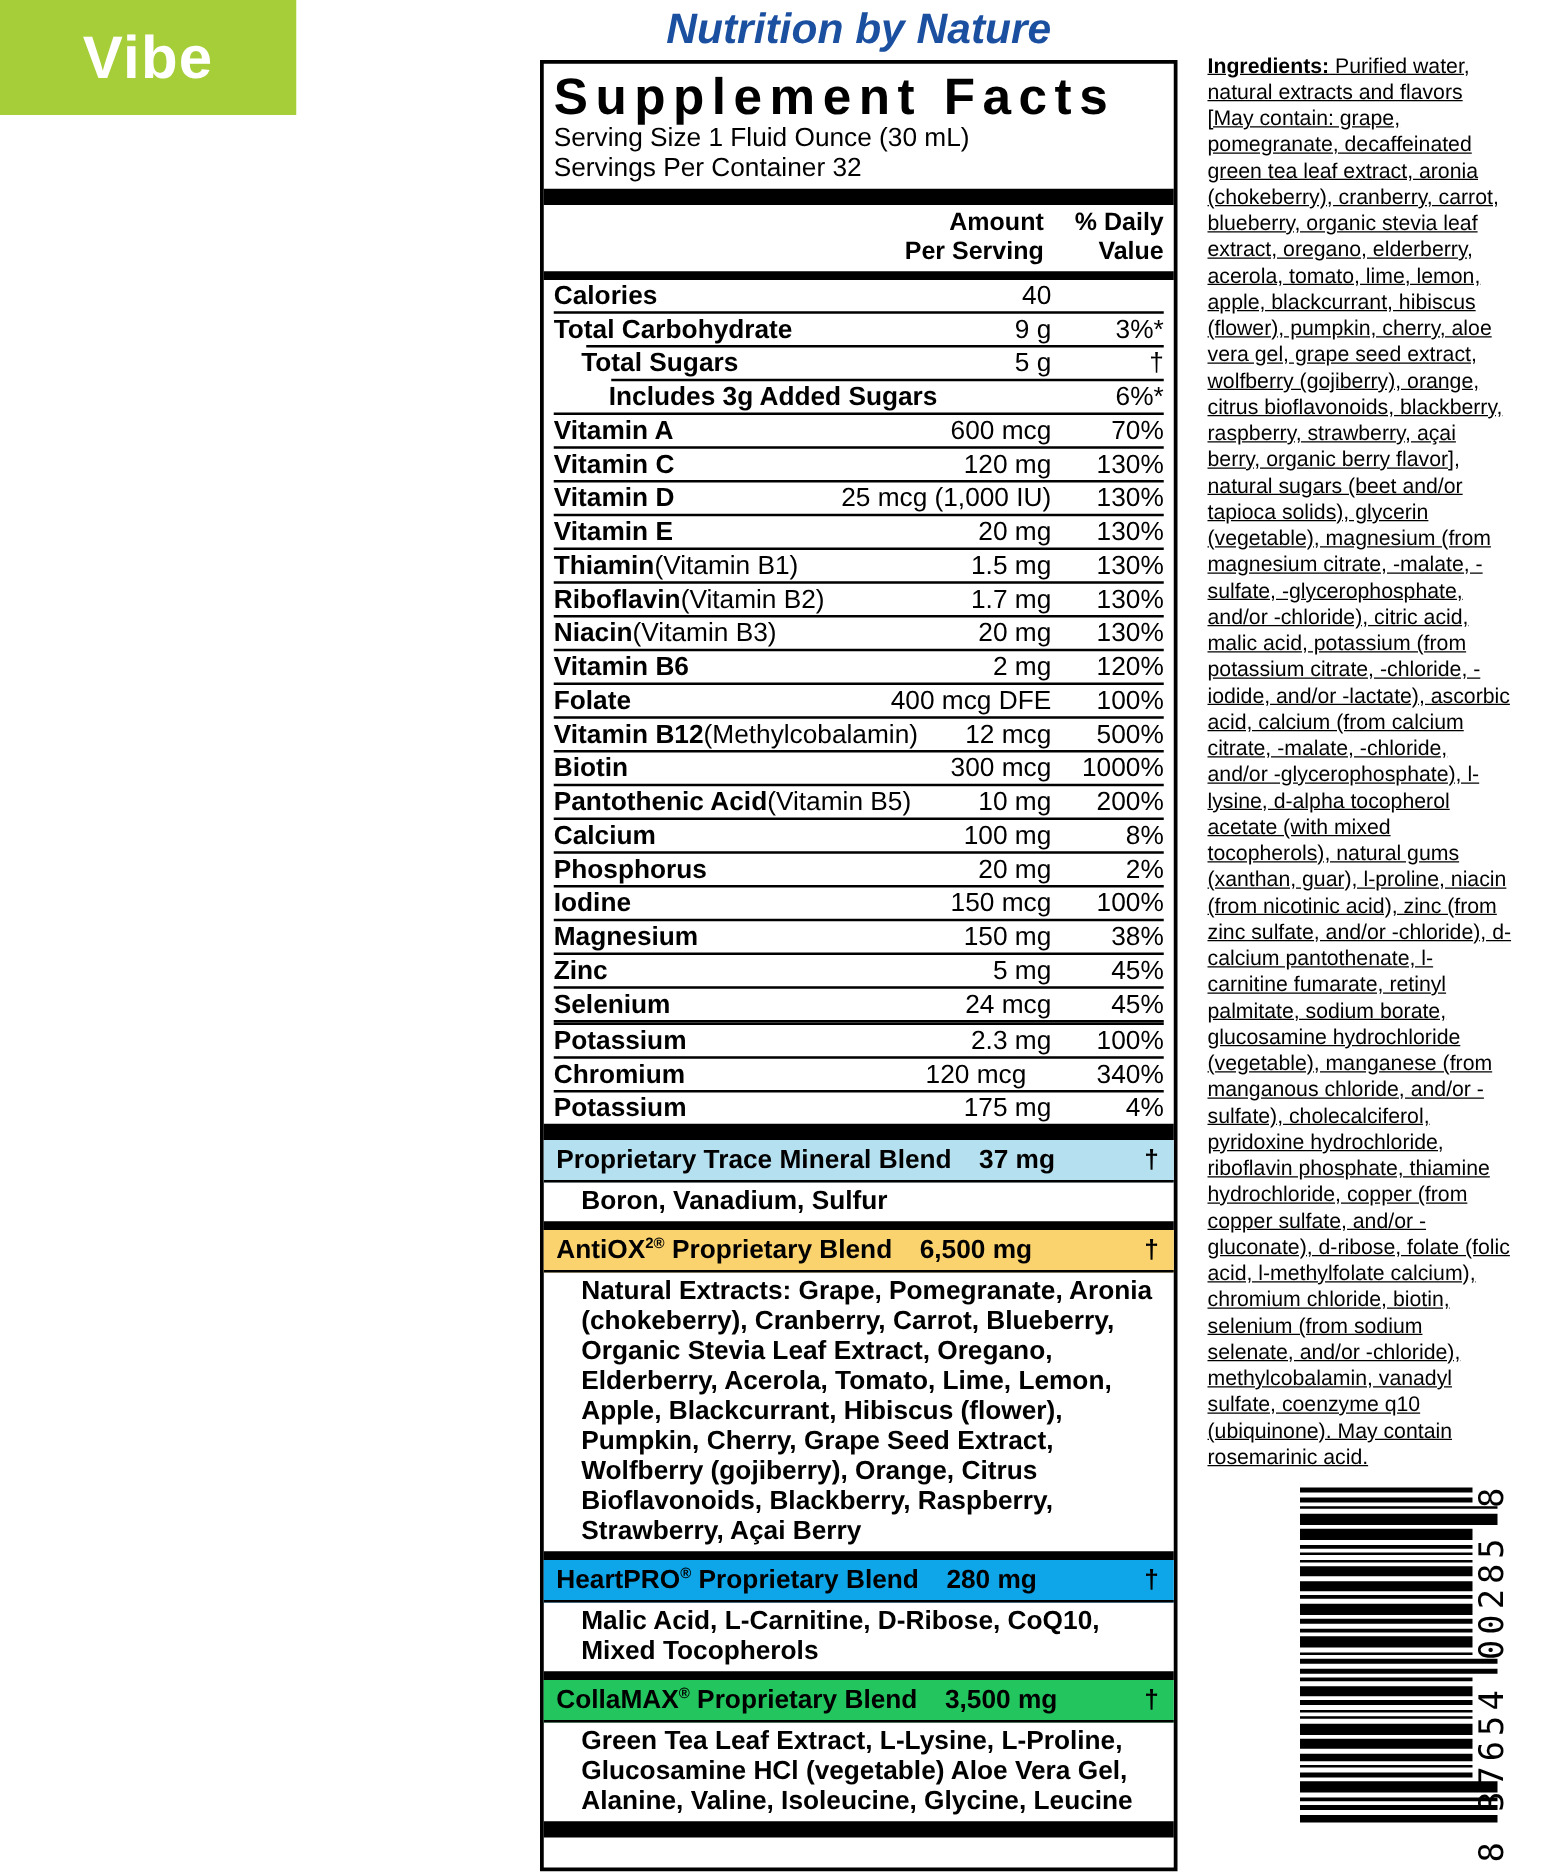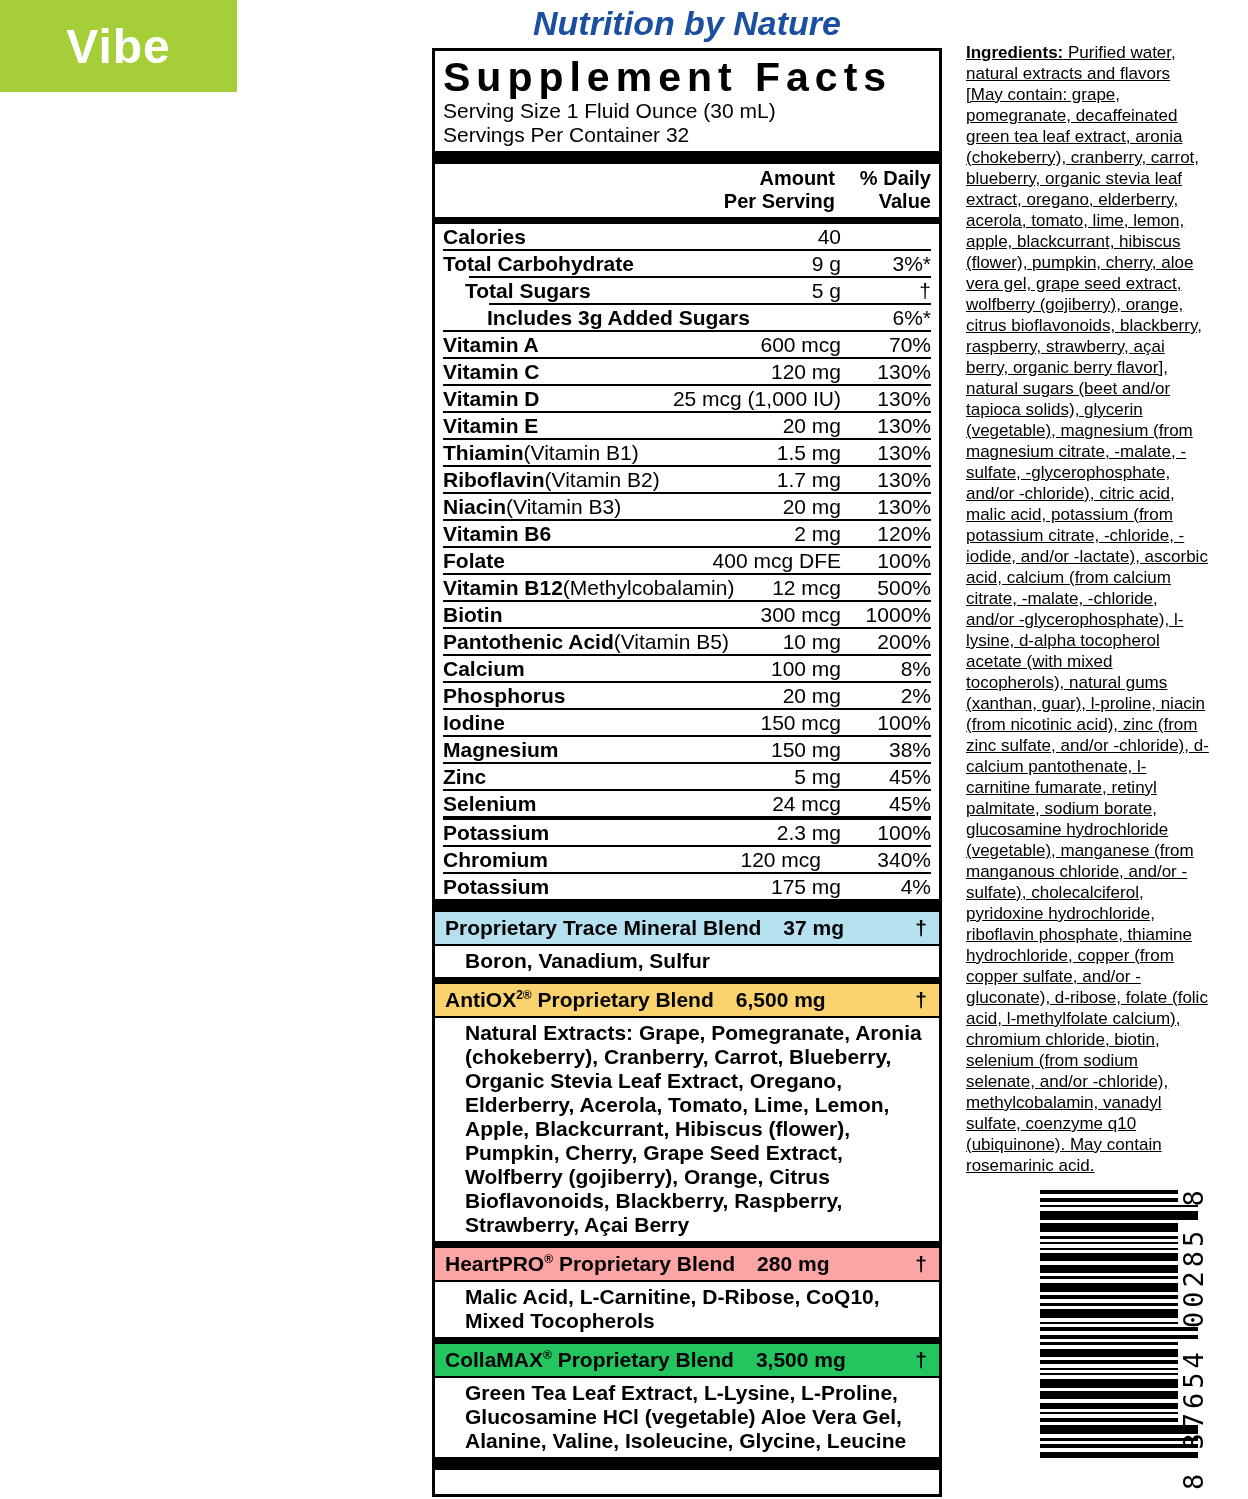--- a/index.html
+++ b/index.html
@@ -255,21 +255,21 @@
         </div>
         <div class="blend-d">Boron, Vanadium, Sulfur</div>
         <div class="bar mid" style="margin-top: 0px;"></div>
         <div class="blend-h" style="background: rgb(251, 211, 110);">
           <span>AntiOX<sup>2</sup><sup>®</sup> Proprietary Blend</span>
           <span class="b-amt">6,500 mg</span>
           <span class="b-dag">†</span>
         </div>
         <div class="blend-d">Natural Extracts: Grape, Pomegranate, Aronia (chokeberry), Cranberry, Carrot, Blueberry, Organic Stevia Leaf Extract, Oregano, Elderberry, Acerola, Tomato, Lime, Lemon, Apple, Blackcurrant, Hibiscus (flower), Pumpkin, Cherry, Grape Seed Extract, Wolfberry (gojiberry), Orange, Citrus Bioflavonoids, Blackberry, Raspberry, Strawberry, Açai Berry</div>
         <div class="bar mid" style="margin-top: 0px;"></div>
-        <div class="blend-h" style="background: #fca5a5;">
+        <div class="blend-h" style="background: #0ea5e9;">
           <span>HeartPRO<sup>®</sup> Proprietary Blend</span>
           <span class="b-amt">280 mg</span>
           <span class="b-dag">†</span>
         </div>
         <div class="blend-d">Malic Acid, L-Carnitine, D-Ribose, CoQ10, Mixed Tocopherols</div>
         <div class="bar mid" style="margin-top: 0px;"></div>
         <div class="blend-h" style="background: #22c55e;">
           <span>CollaMAX<sup>®</sup> Proprietary Blend</span>
           <span class="b-amt">3,500 mg</span>
           <span class="b-dag">†</span>

